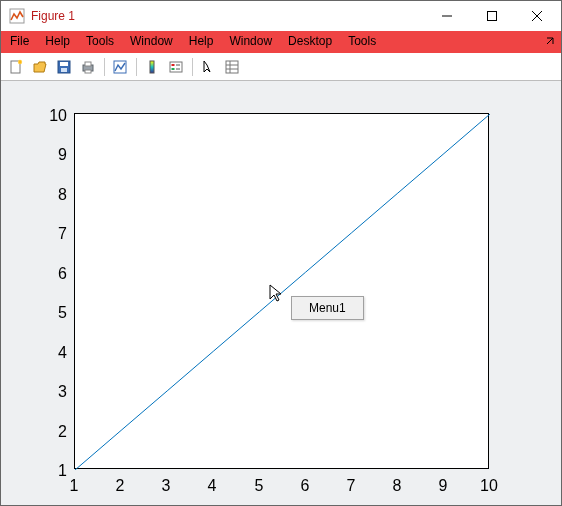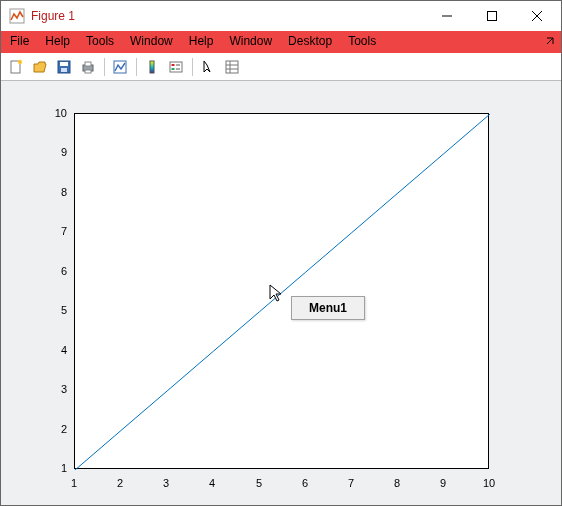--- a/index.html
+++ b/index.html
@@ -68,37 +68,36 @@
     position: relative;
   }
   .axes {
     position: absolute;
     left: 73px; top: 32px;
     width: 415px; height: 356px;
     background: #fff;
     border: 1px solid #000;
   }
   .line-path { stroke: #0072BD; stroke-width: 1; fill: none; }
-  .tick { position: absolute; color:#000; font-size:11px; }
+  .tick { position: absolute; color:#000; font-size:16px; }
   .ytick { right: 494px; text-align: right; width: 20px; }
   .xtick { top: 396px; text-align: center; width: 20px; }
   .context-menu {
     position: absolute;
     left: 290px; top: 215px;
     background: #f0f0f0;
     border: 1px solid #a0a0a0;
     padding: 1px;
     box-shadow: 1px 1px 2px rgba(0,0,0,0.15);
   }
   .context-menu .citem {
     padding: 3px 16px 3px 16px;
     font-size: 12px;
     color: #000;
     white-space: nowrap;
-    font-weight: bold;
   }
   .cursor-ptr {
     position: absolute;
     left: 268px; top: 203px;
     pointer-events: none;
   }
 </style>
 </head>
 <body>
 

